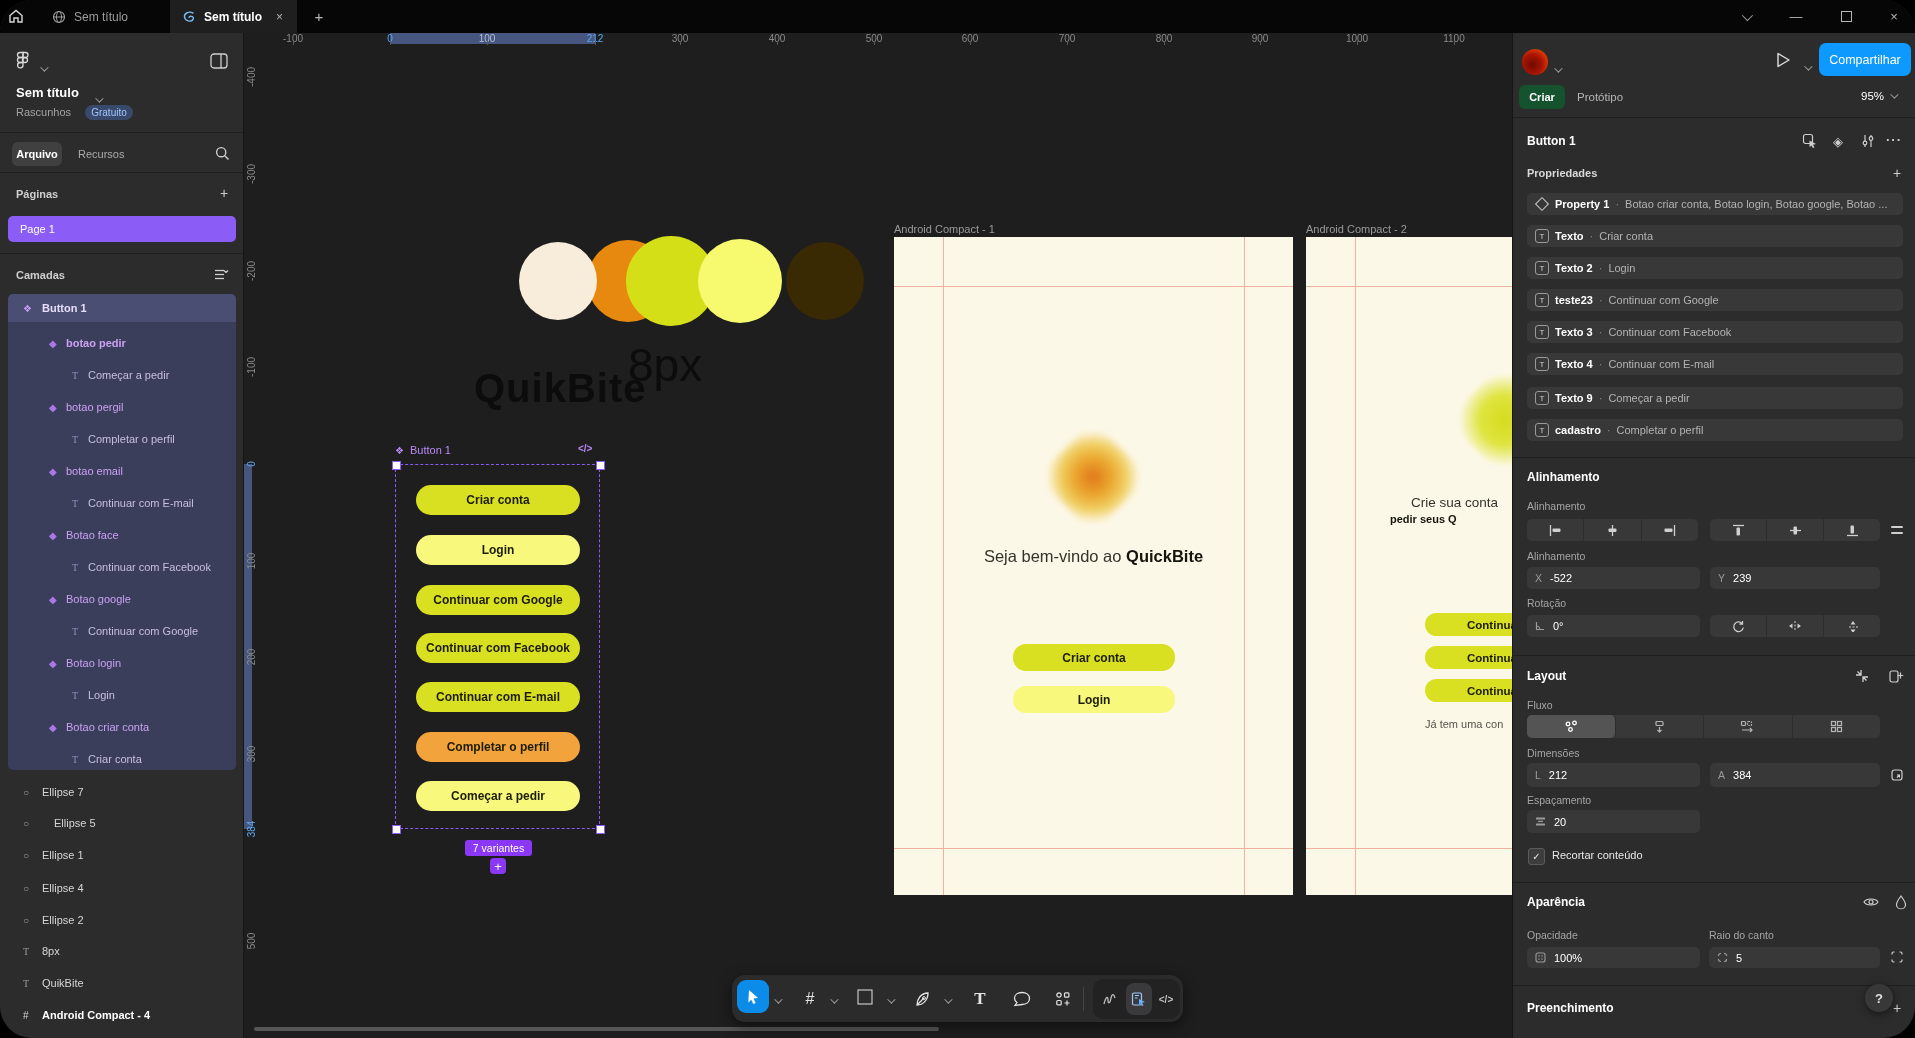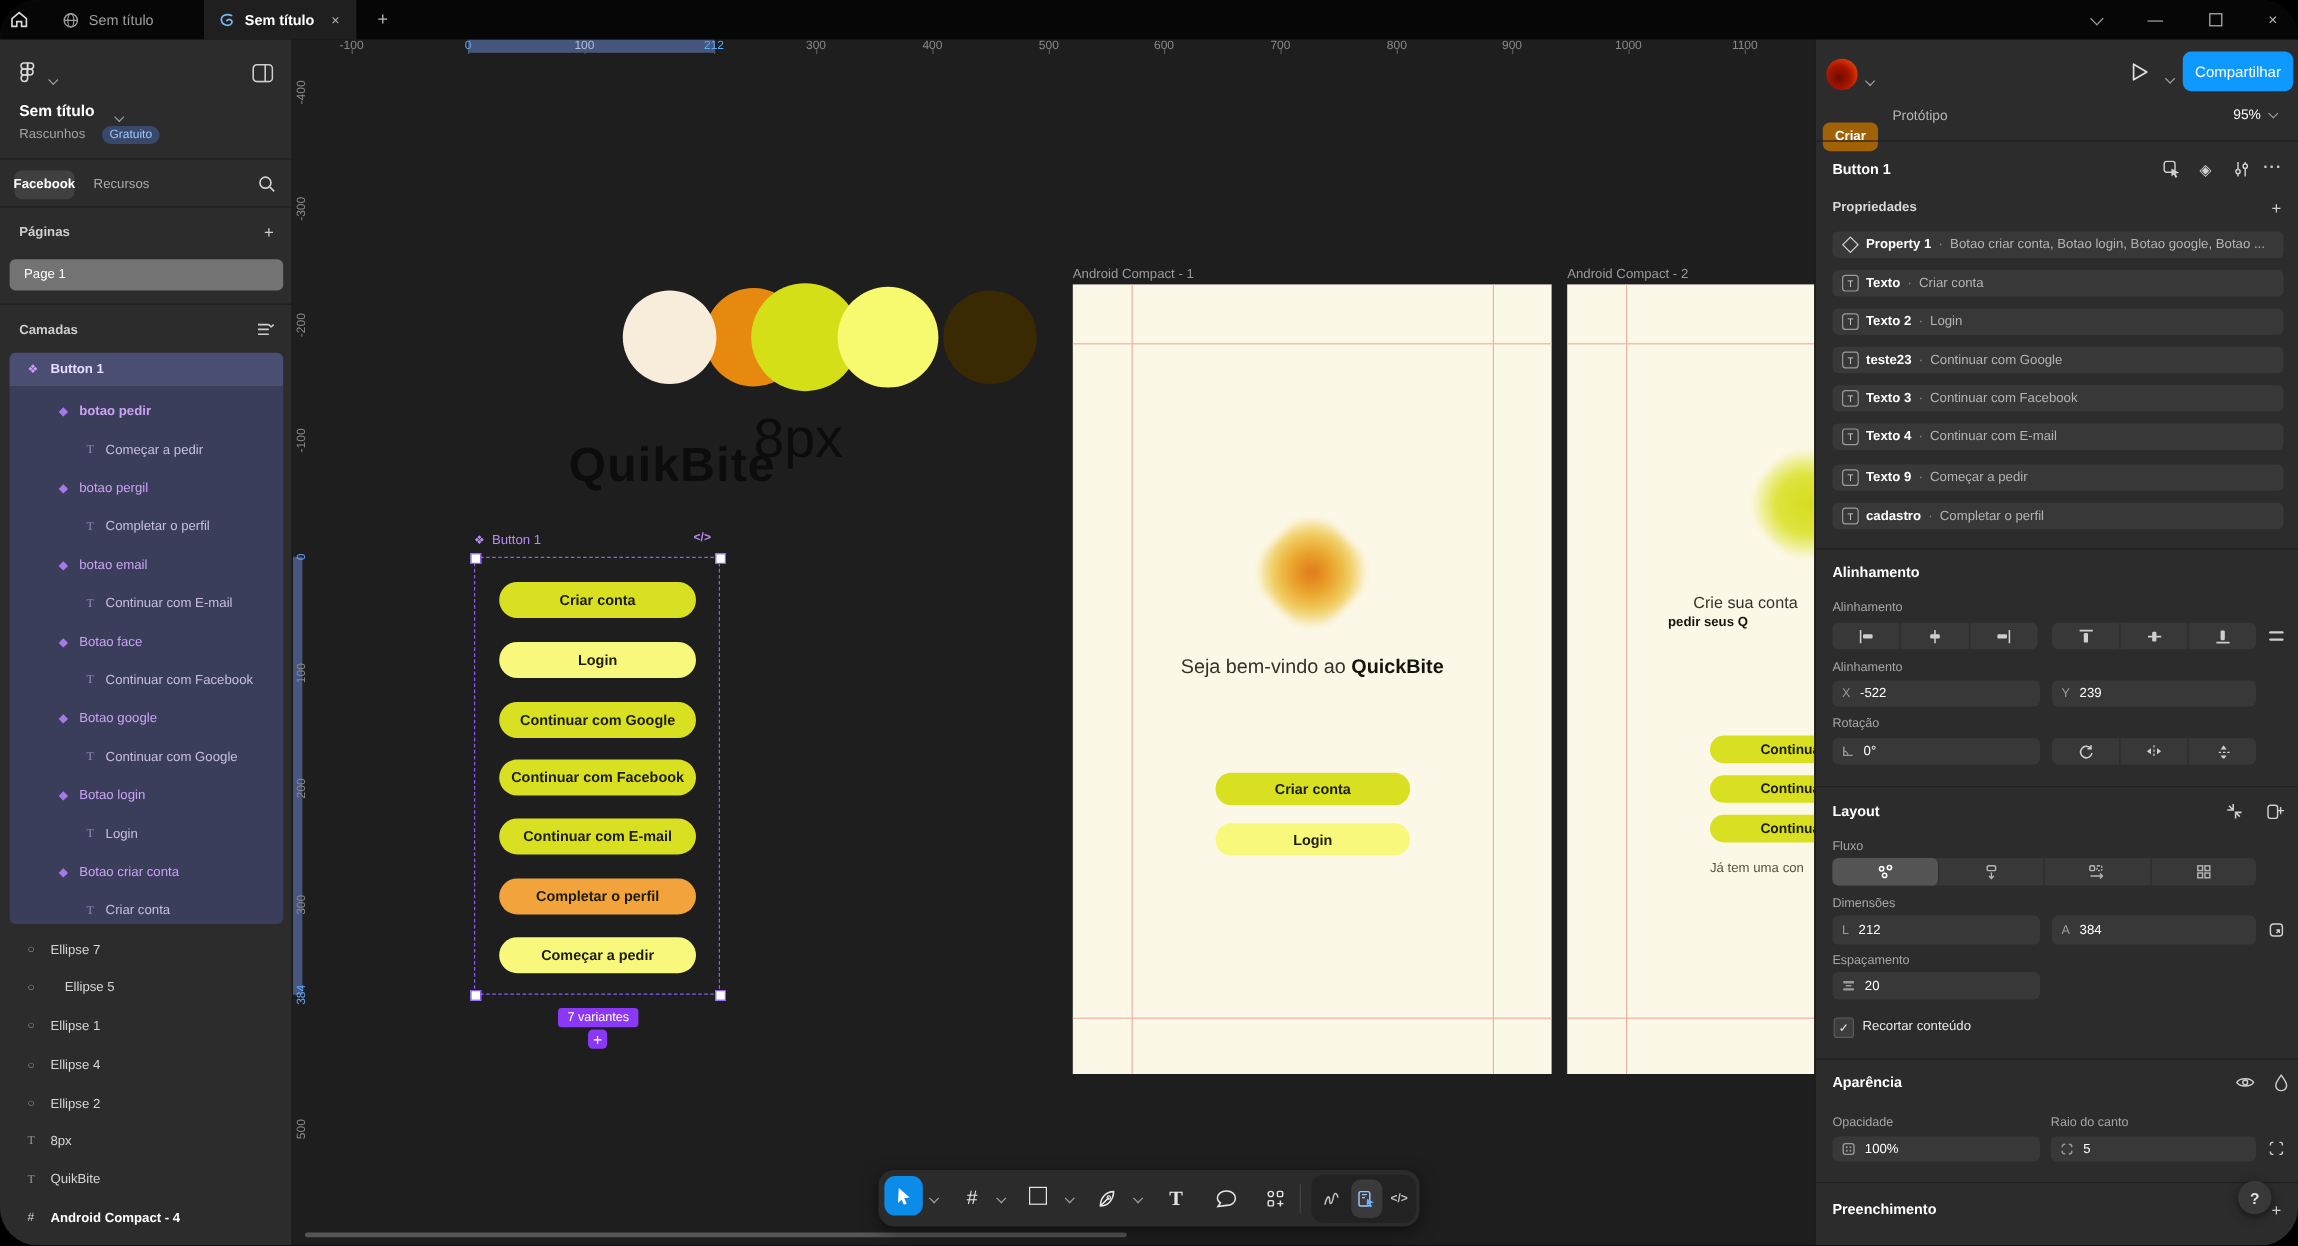--- a/index.html
+++ b/index.html
@@ -116,33 +116,33 @@
           <rect x="1" y="1" width="16" height="14" rx="3" fill="none" stroke="#cfcfcf" stroke-width="1.3"></rect>
           <line x1="11" y1="1" x2="11" y2="15" stroke="#cfcfcf" stroke-width="1.3"></line>
         </svg>
     </div>
     <div class="side-label" style="left:16px;top:59px;font-size:13px;font-weight:bold;color:#fff;">Sem título</div>
     <div class="abs" style="left:95px;top:56px;"><span class="chev sm"></span></div>
     <div class="side-label" style="left:16px;top:79px;color:#a3a3a3;">Rascunhos</div>
     <div class="badge" style="left:85px;top:72px;width:48px;height:15px;">Gratuito</div>
     <div class="divider" style="top:99px;"></div>
 
-    <div class="pill" style="left:12px;top:109px;width:50px;height:24px;">Facebook</div>
+    <div class="pill" style="left:12px;top:109px;width:50px;height:24px;">Arquivo</div>
     <div class="side-label" style="left:78px;top:121px;color:#ababab;">Recursos</div>
     <div class="abs" style="left:215px;top:113px;">
       <svg width="15" height="15" viewBox="0 0 15 15">
           <circle cx="6.2" cy="6.2" r="4.6" fill="none" stroke="#cfcfcf" stroke-width="1.4"></circle>
           <line x1="9.8" y1="9.8" x2="13.5" y2="13.5" stroke="#cfcfcf" stroke-width="1.4"></line>
         </svg>
     </div>
     <div class="divider" style="top:139px;"></div>
 
     <div class="side-label" style="left:16px;top:161px;color:#cfcfcf;font-weight:bold;">Páginas</div>
     <div class="abs" style="left:216px;top:152px;width:16px;height:16px;display:flex;align-items:center;justify-content:center;color:#cfcfcf;font-size:14px;">+</div>
-    <div class="abs" style="left:8px;top:183px;width:228px;height:26px;background:#737373;border-radius:5px;text-align:right;">
+    <div class="abs" style="left:8px;top:183px;width:228px;height:26px;background:#8b5cf6;border-radius:5px;text-align:right;">
       <span style="position:absolute;left:12px;top:50%;transform:translateY(-50%);font-size:11px;color:#fff;">Page 1</span>
     </div>
     <div class="divider" style="top:220px;"></div>
 
     <div class="side-label" style="left:16px;top:242px;color:#cfcfcf;font-weight:bold;">Camadas</div>
     <div class="abs" style="left:214px;top:235px;">
       <svg width="15" height="13" viewBox="0 0 15 13">
           <g stroke="#cfcfcf" stroke-width="1.3">
             <line x1="1" y1="2.5" x2="10" y2="2.5"></line>
             <line x1="1" y1="6.5" x2="10" y2="6.5"></line>
@@ -417,21 +417,21 @@
     <div class="abs" style="left:9px;top:16px;width:26px;height:26px;border-radius:50%;background:radial-gradient(circle at 40% 60%, #6e0b00 0%, #a91500 45%, #e03a02 75%, #cf2a04 100%);"></div>
     <div class="abs" style="left:41px;top:26px;"><span class="chev sm"></span></div>
     <div class="abs" style="left:261px;top:18px;">
       <svg width="18" height="18" viewBox="0 0 18 18">
           <path d="M4 2.5 L15 9 L4 15.5 Z" fill="none" stroke="#e0e0e0" stroke-width="1.4" stroke-linejoin="round"></path>
         </svg>
     </div>
     <div class="abs" style="left:291px;top:24px;"><span class="chev sm"></span></div>
     <div class="abs" style="left:306px;top:10px;width:92px;height:33px;background:#0d99ff;border-radius:7px;display:flex;align-items:center;justify-content:center;font-size:12.5px;color:#fff;">Compartilhar</div>
 
-    <div class="pill" style="left:6px;top:52px;width:46px;height:24px;background:#a16207;margin-top:17px;">Criar</div>
+    <div class="pill" style="left:6px;top:52px;width:46px;height:24px;background:#14532d;">Criar</div>
     <div class="side-label" style="left:64px;top:64px;color:#b5b5b5;font-size:11.5px;">Protótipo</div>
     <div class="abs" style="left:348px;top:57px;display:flex;align-items:center;gap:6px;font-size:11.5px;color:#fff;">
       <span>95%</span>
         <span class="chev sm"></span>
     </div>
     <div class="divider" style="top:84px;"></div>
 
     <div class="sec-title" style="top:108px;">Button 1</div>
     <div class="iconbtn" style="left:297px;top:108px;">
       <svg width="15" height="15" viewBox="0 0 15 15">

